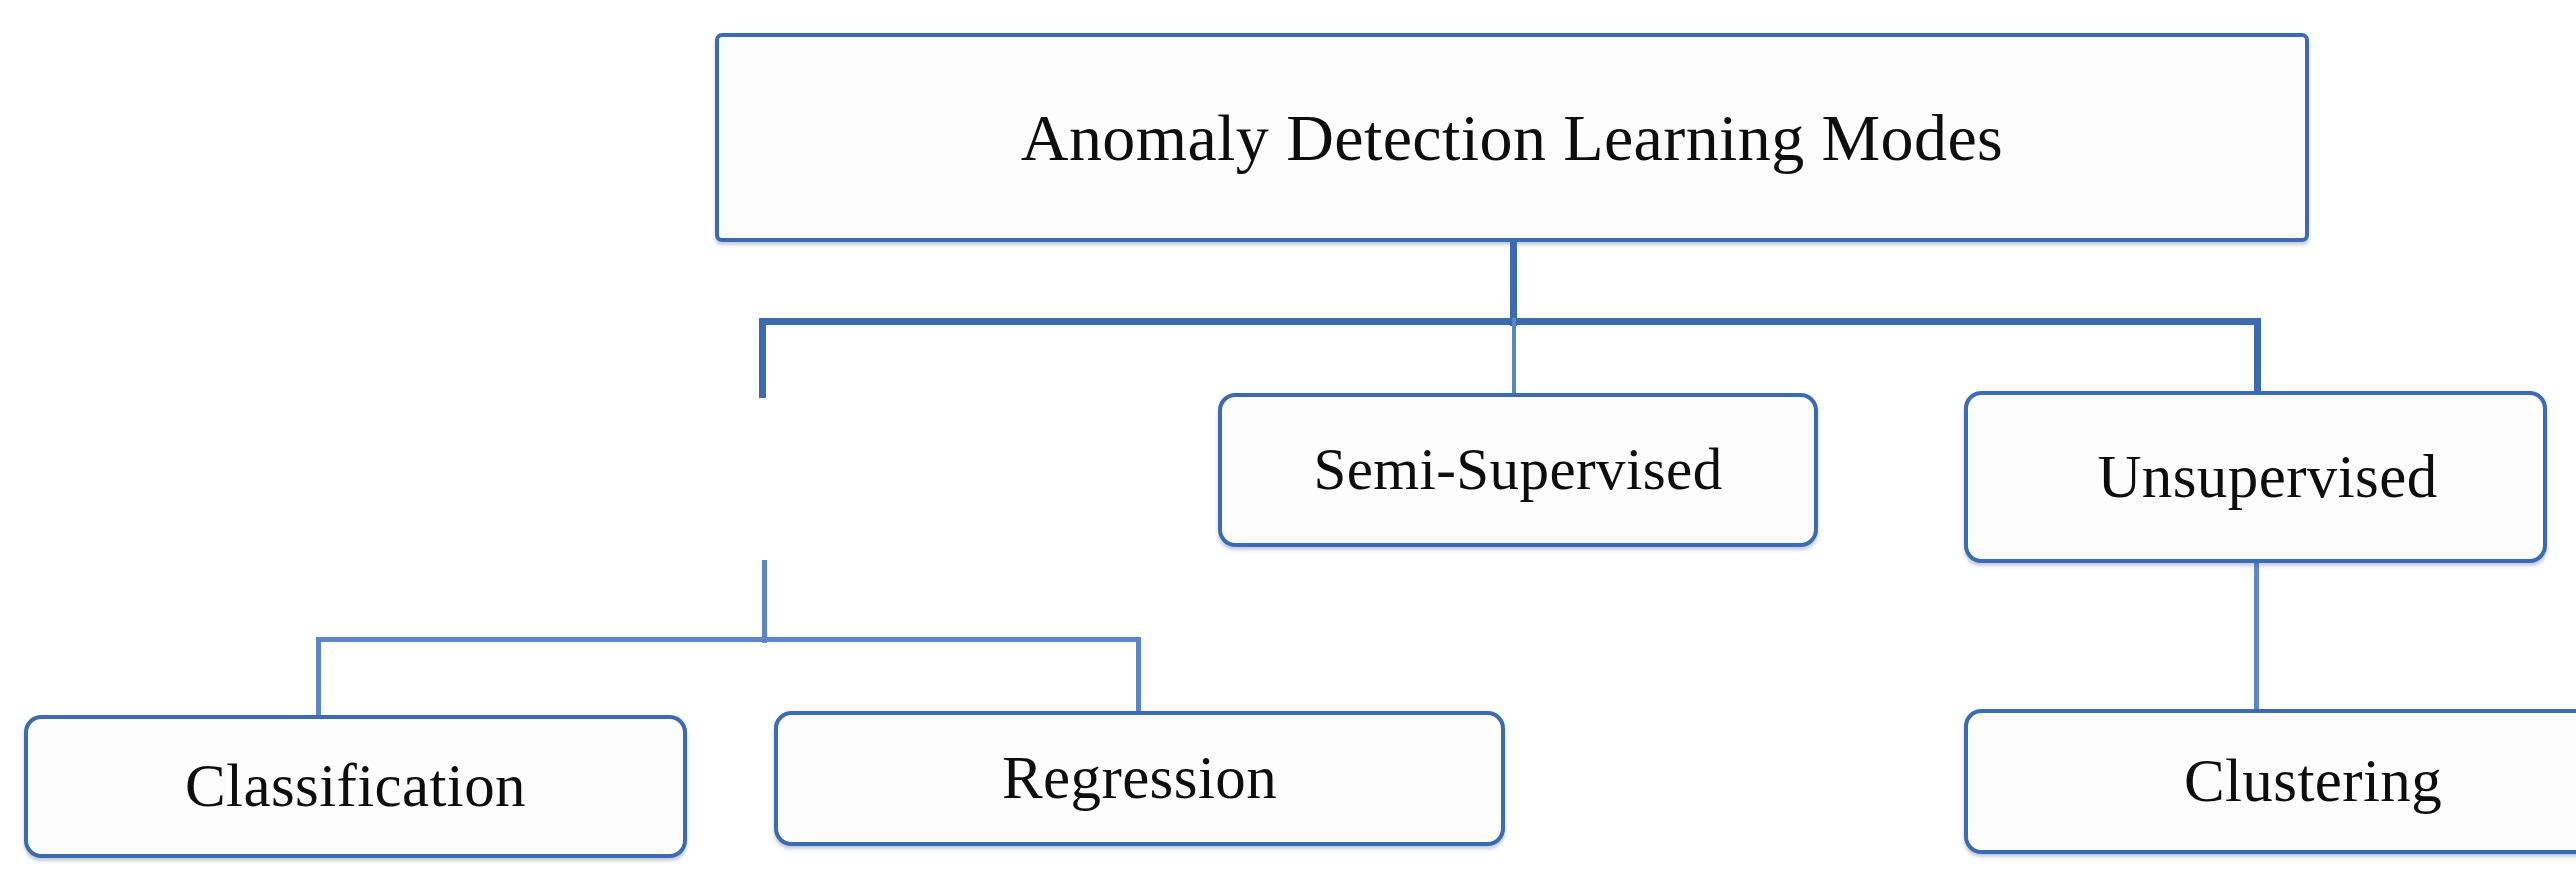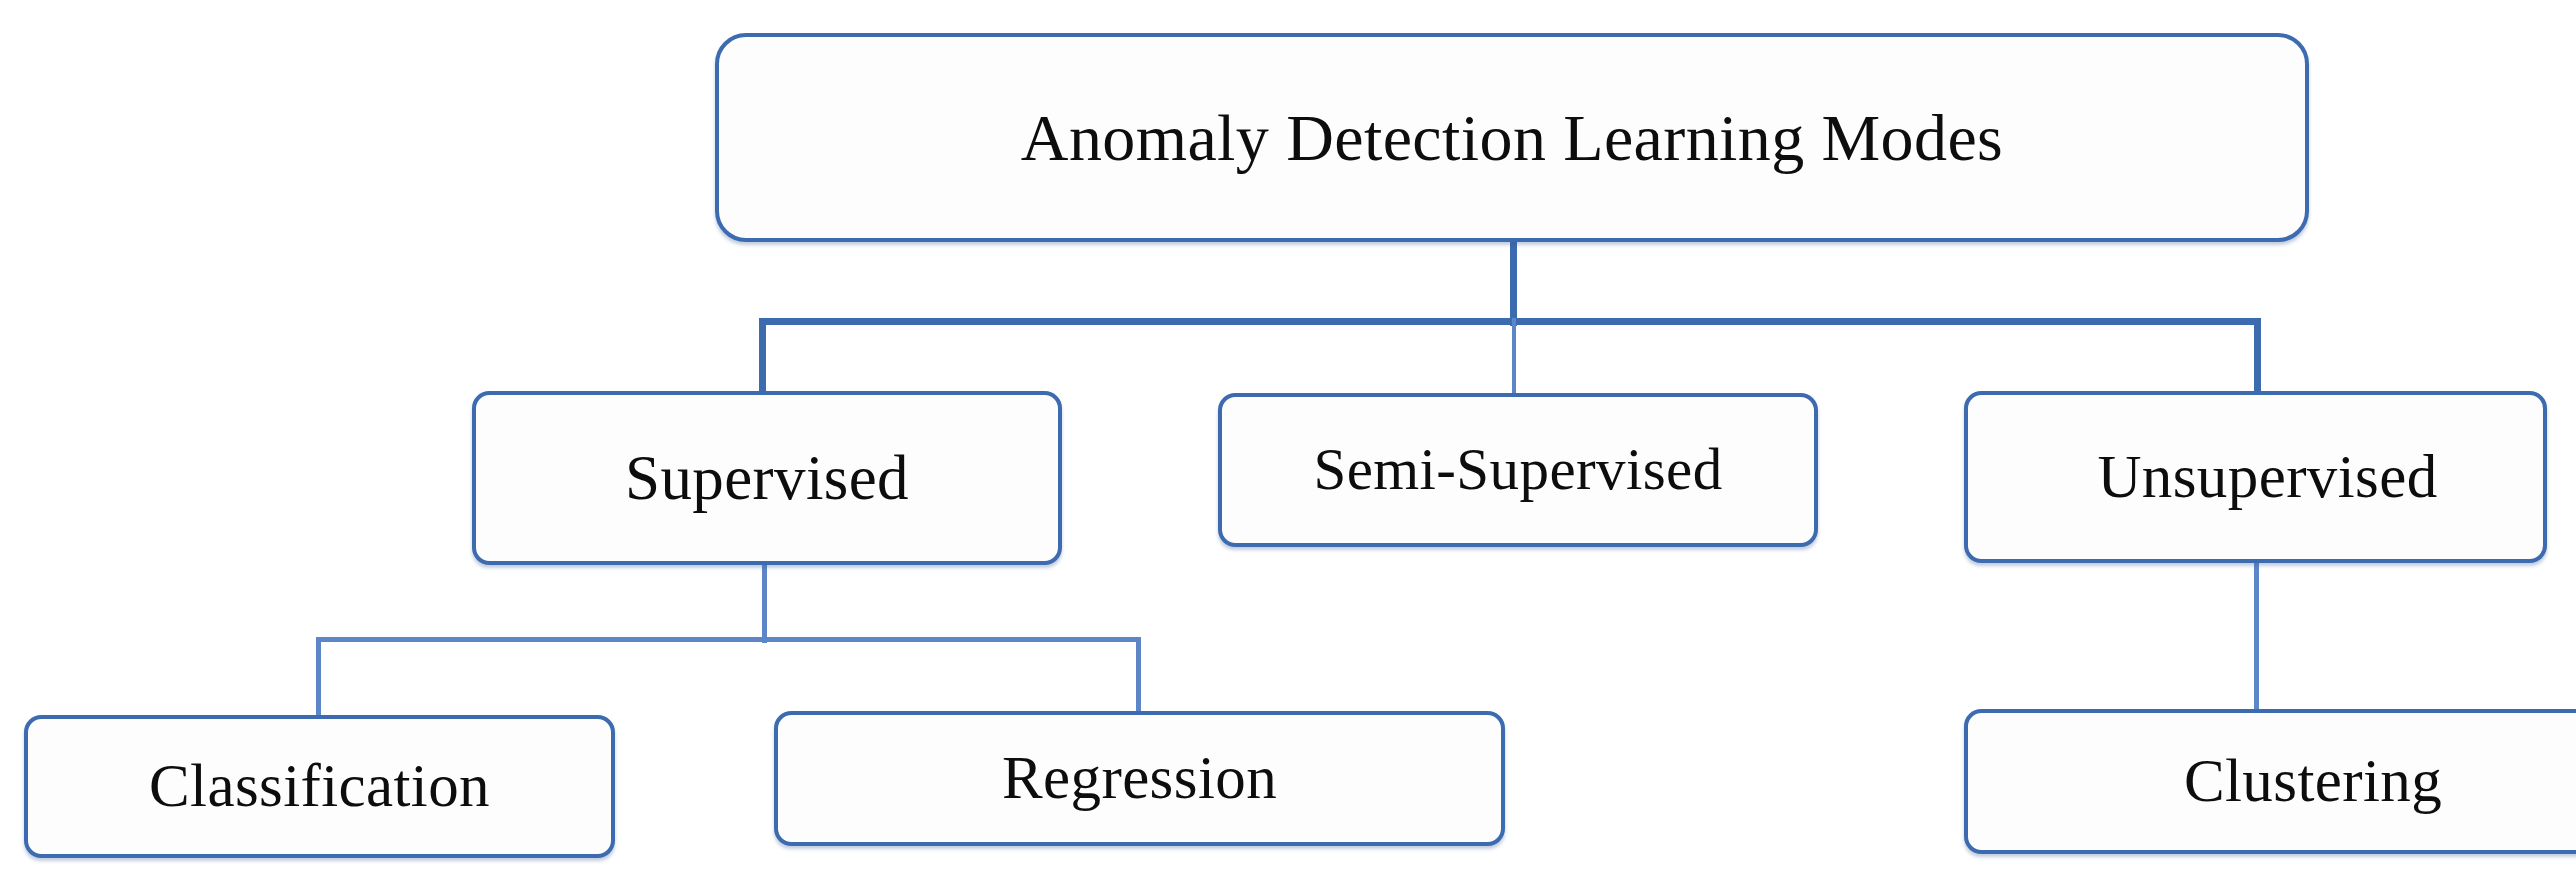--- a/index.html
+++ b/index.html
@@ -32,33 +32,33 @@
   .node .label {
     color: #0d0d0d;
     font-family: "Liberation Serif", "DejaVu Serif", serif;
     font-weight: 400;
     line-height: 1.05;
     white-space: nowrap;
     letter-spacing: 0.4px;
   }
 
   
-  #node-root      { left: 715px;  top: 33px;  width: 1594px; height: 209px; border-radius: 31px; }
+  #node-root      { left: 715px;  top: 33px;  width: 1594px; height: 209px; border-radius: 7px; }
   #node-root .label      { font-size: 66px; }
 
   #node-supervised      { left: 472px;  top: 391px; width: 590px;  height: 174px; }
   #node-supervised .label { font-size: 63px; }
 
   #node-semi-supervised { left: 1218px; top: 393px; width: 600px;  height: 154px; }
   #node-semi-supervised .label { font-size: 59px; }
 
   #node-unsupervised    { left: 1964px; top: 391px; width: 583px;  height: 172px; padding-left: 24px; }
   #node-unsupervised .label { font-size: 61px; }
 
-  #node-classification  { left: 24px;   top: 715px; width: 591px;  height: 143px; }
+  #node-classification  { left: 24px;   top: 715px; width: 663px;  height: 143px; }
   #node-classification .label { font-size: 61px; }
 
   #node-regression      { left: 774px;  top: 711px; width: 731px;  height: 135px; }
   #node-regression .label { font-size: 61px; }
 
   #node-clustering      { left: 1964px; top: 709px; width: 698px;  height: 145px; }
   #node-clustering .label { font-size: 61px; }
 
   
   .conn {
@@ -99,23 +99,20 @@
   <div class="conn thin" id="conn-bottom-bus"></div>
   <div class="conn thin" id="conn-drop-classif"></div>
   <div class="conn thin" id="conn-drop-regression"></div>
 
   <div class="conn thin" id="conn-unsup-clust"></div>
 
   <div class="node" id="node-root">
     <span class="label">Anomaly Detection Learning Modes</span>
   </div>
 
-  <div class="node" id="node-supervised">
-    <span class="label">Supervised</span>
-  </div>
 
   <div class="node" id="node-semi-supervised">
     <span class="label">Semi-Supervised</span>
   </div>
 
   <div class="node" id="node-unsupervised">
     <span class="label">Unsupervised</span>
   </div>
 
   <div class="node" id="node-classification">

